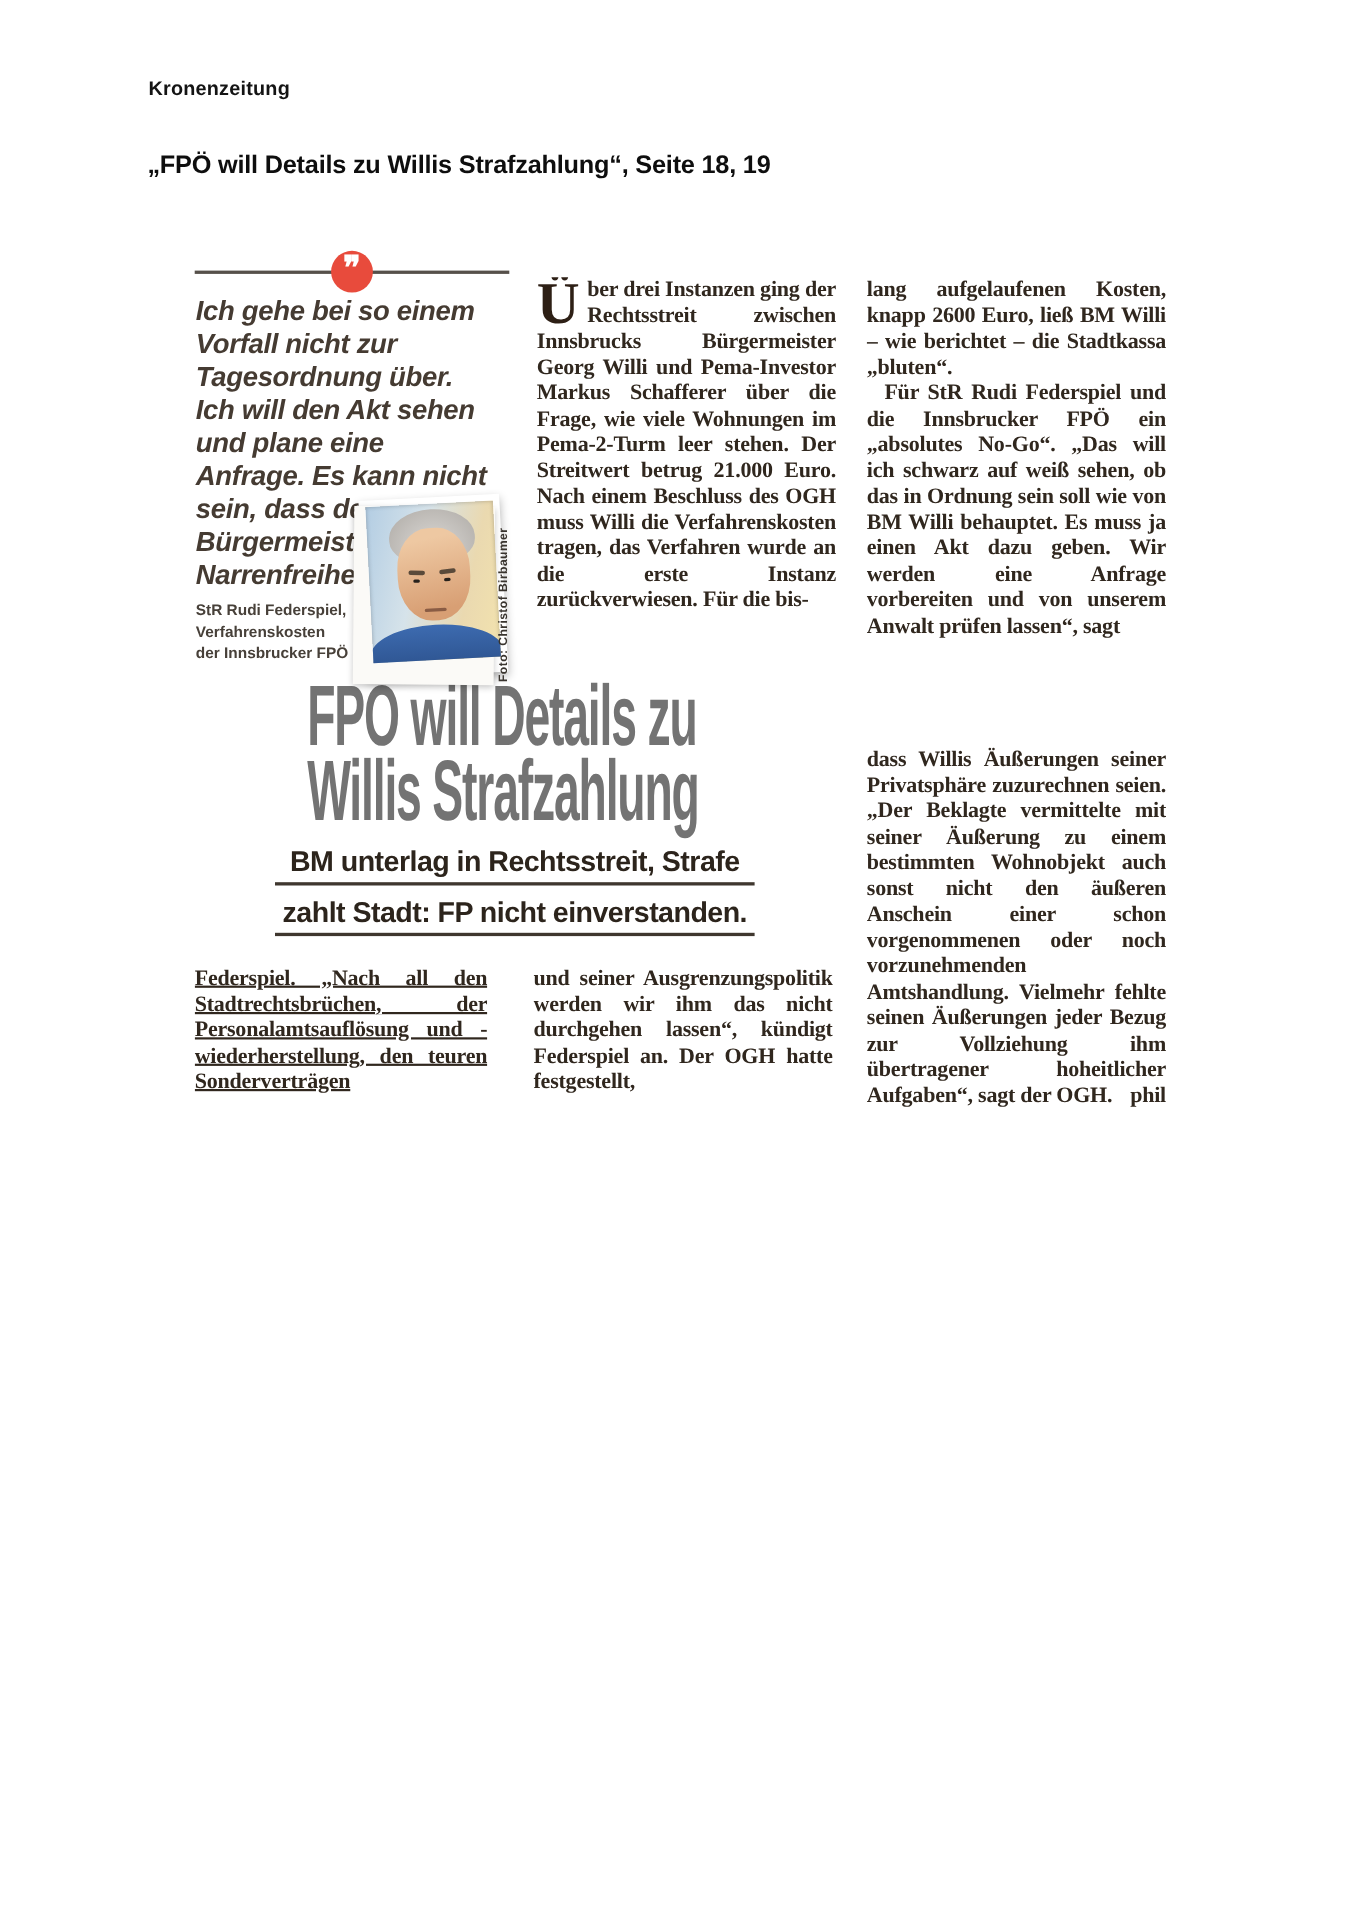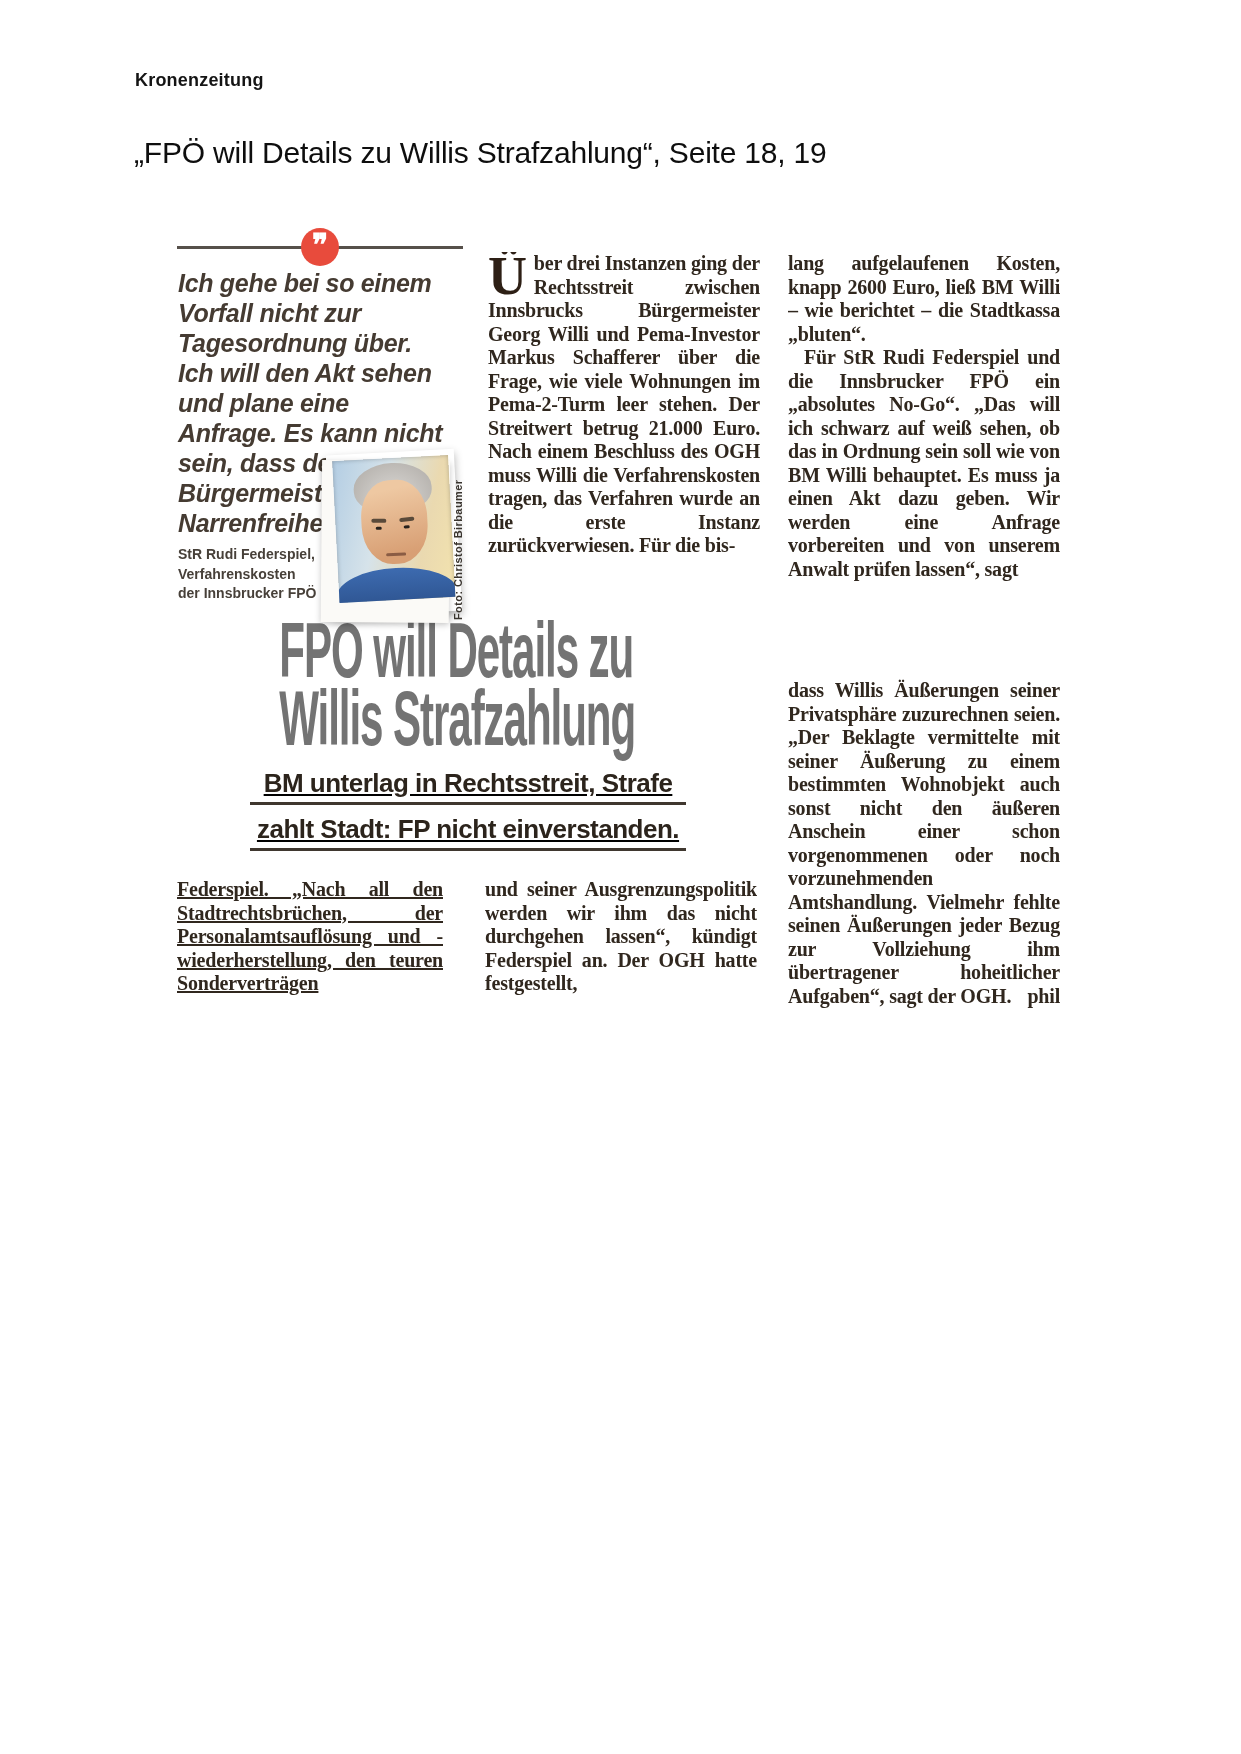--- a/index.html
+++ b/index.html
@@ -2,21 +2,21 @@
 <html lang="de"><head>
 <meta charset="utf-8">
 <style>
   * { margin:0; padding:0; box-sizing:border-box; }
   html,body { background:#ffffff; }
   body { width:1241px; height:1754px; font-family:"Liberation Sans", sans-serif; }
   .page { position:relative; width:1241px; height:1244px; background:#ffffff; overflow:hidden; }
 
   
   .pub-label { position:absolute; left:135px; top:70px; font-size:18px; font-weight:bold; color:#141414; letter-spacing:.2px; }
-  .doc-title { position:absolute; left:134px; top:136px; font-size:30px; font-weight:normal; color:#0e0e0e; letter-spacing:-.2px; }
+  .doc-title { position:absolute; left:134px; top:136px; font-size:23px; font-weight:bold; color:#0e0e0e; letter-spacing:-.2px; }
 
   
   .quote-rule { position:absolute; left:177px; top:246px; width:286px; height:3px; background:#56504a; }
   .quote-badge { position:absolute; left:301px; top:228px; width:38px; height:38px; border-radius:50%;
                  background:#e84b3c; display:flex; align-items:center; justify-content:center; }
   .quote-badge span { color:#ffffff; font-size:30px; line-height:1; font-weight:bold; margin-top:-4px; }
   .pull-quote { position:absolute; left:178px; top:268px; width:265px;
                 font:italic bold 25px/30px "Liberation Sans", sans-serif; color:#453b32; letter-spacing:-.3px; }
   .quote-attribution { position:absolute; left:178px; top:545px;
                        font:bold 14px/19.5px "Liberation Sans", sans-serif; color:#474039; }
@@ -59,21 +59,21 @@
   .col-bottom-1   { left:177px; top:878px; width:266px; height:122px;text-decoration:underline; }
   .col-bottom-2   { left:485px; top:878px; width:272px; height:122px; }
   .drop-cap { float:left; font-size:54px; line-height:42px; font-weight:bold; color:#2d1f15;
               padding:3px 7px 0 0; font-family:"Liberation Serif", serif; }
   .byline { float:right; font-weight:bold; }
 
   
   .headline { position:absolute; left:139px; top:616px; width:610px; text-align:left; color:#737373; }
   .headline-line { display:block; font:bold 78px/68px "Liberation Sans", sans-serif; letter-spacing:-2px;
                    white-space:nowrap; transform:scaleX(0.54); transform-origin:50% 50%; }
-  .subhead { position:absolute; left:250px; top:768px; width:436px; text-align:center;text-decoration:underline; }
+  .subhead { position:absolute; left:250px; top:768px; width:436px; text-align:center; }
   .subhead-line { display:block; font:bold 26px/30px "Liberation Sans", sans-serif; color:#2c241c;
                   letter-spacing:-.5px; border-bottom:3px solid #3f372f; padding-bottom:4px; margin-bottom:9px; }
 
   
   .page-footer { position:absolute; left:0; top:1652px; width:1241px; text-align:left;
                  font-size:20px; color:#1c1c1c; }
   .page-footer .b { font-weight:bold; }
   .page-footer span { padding:0 2px; }
 </style>
 </head>

